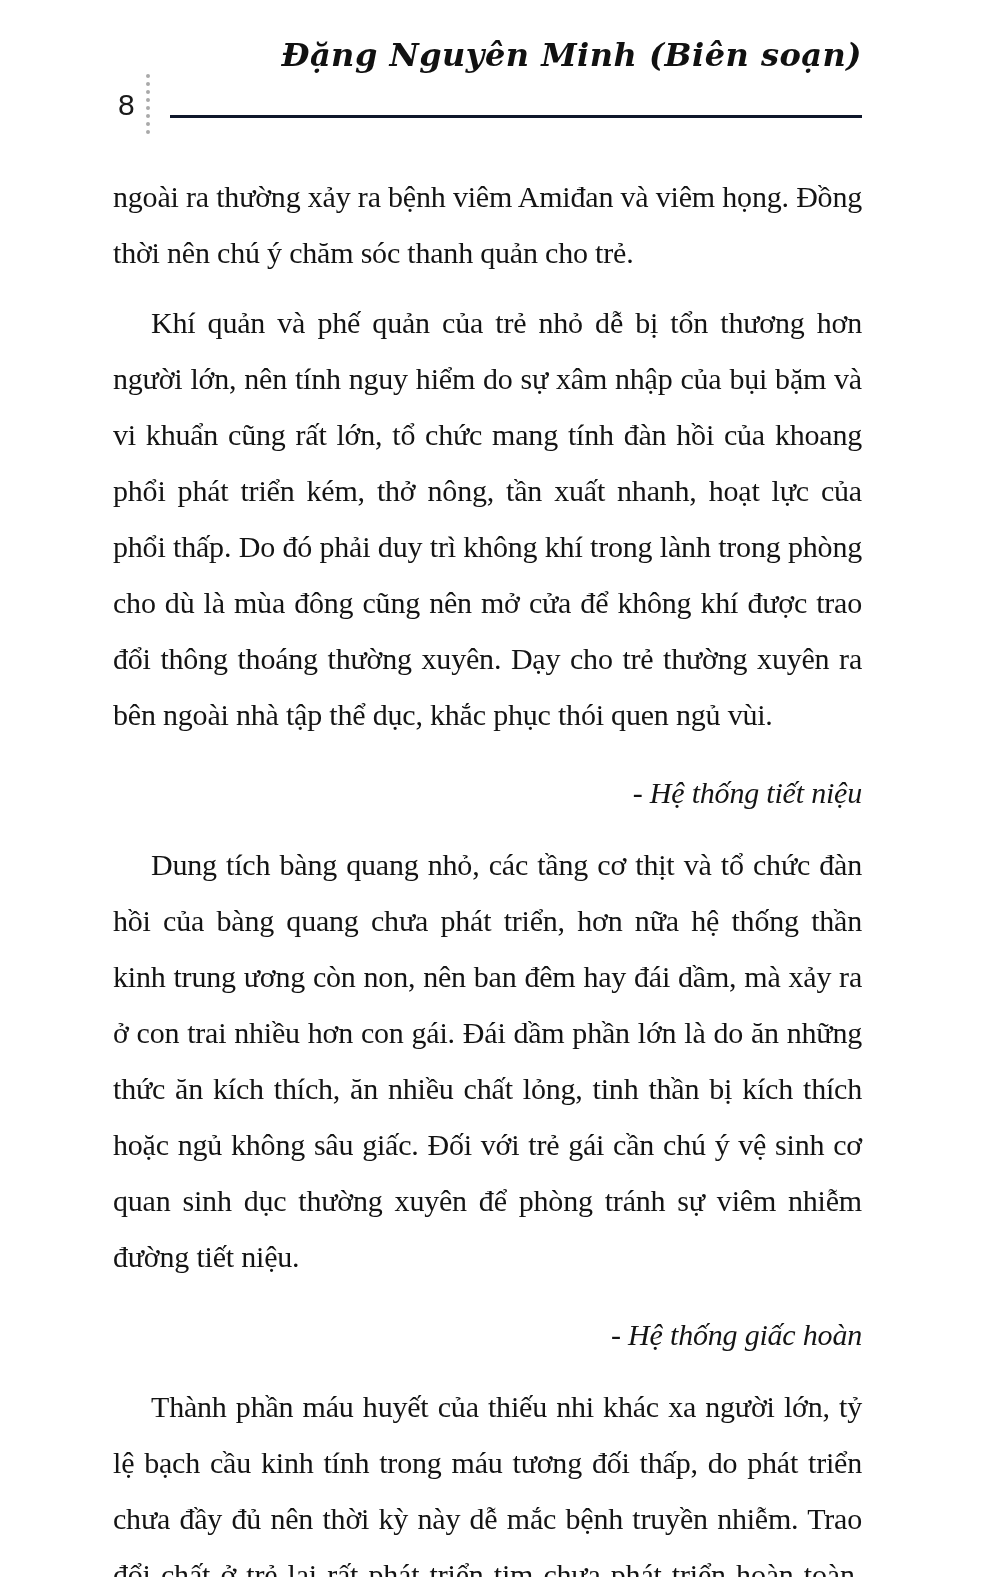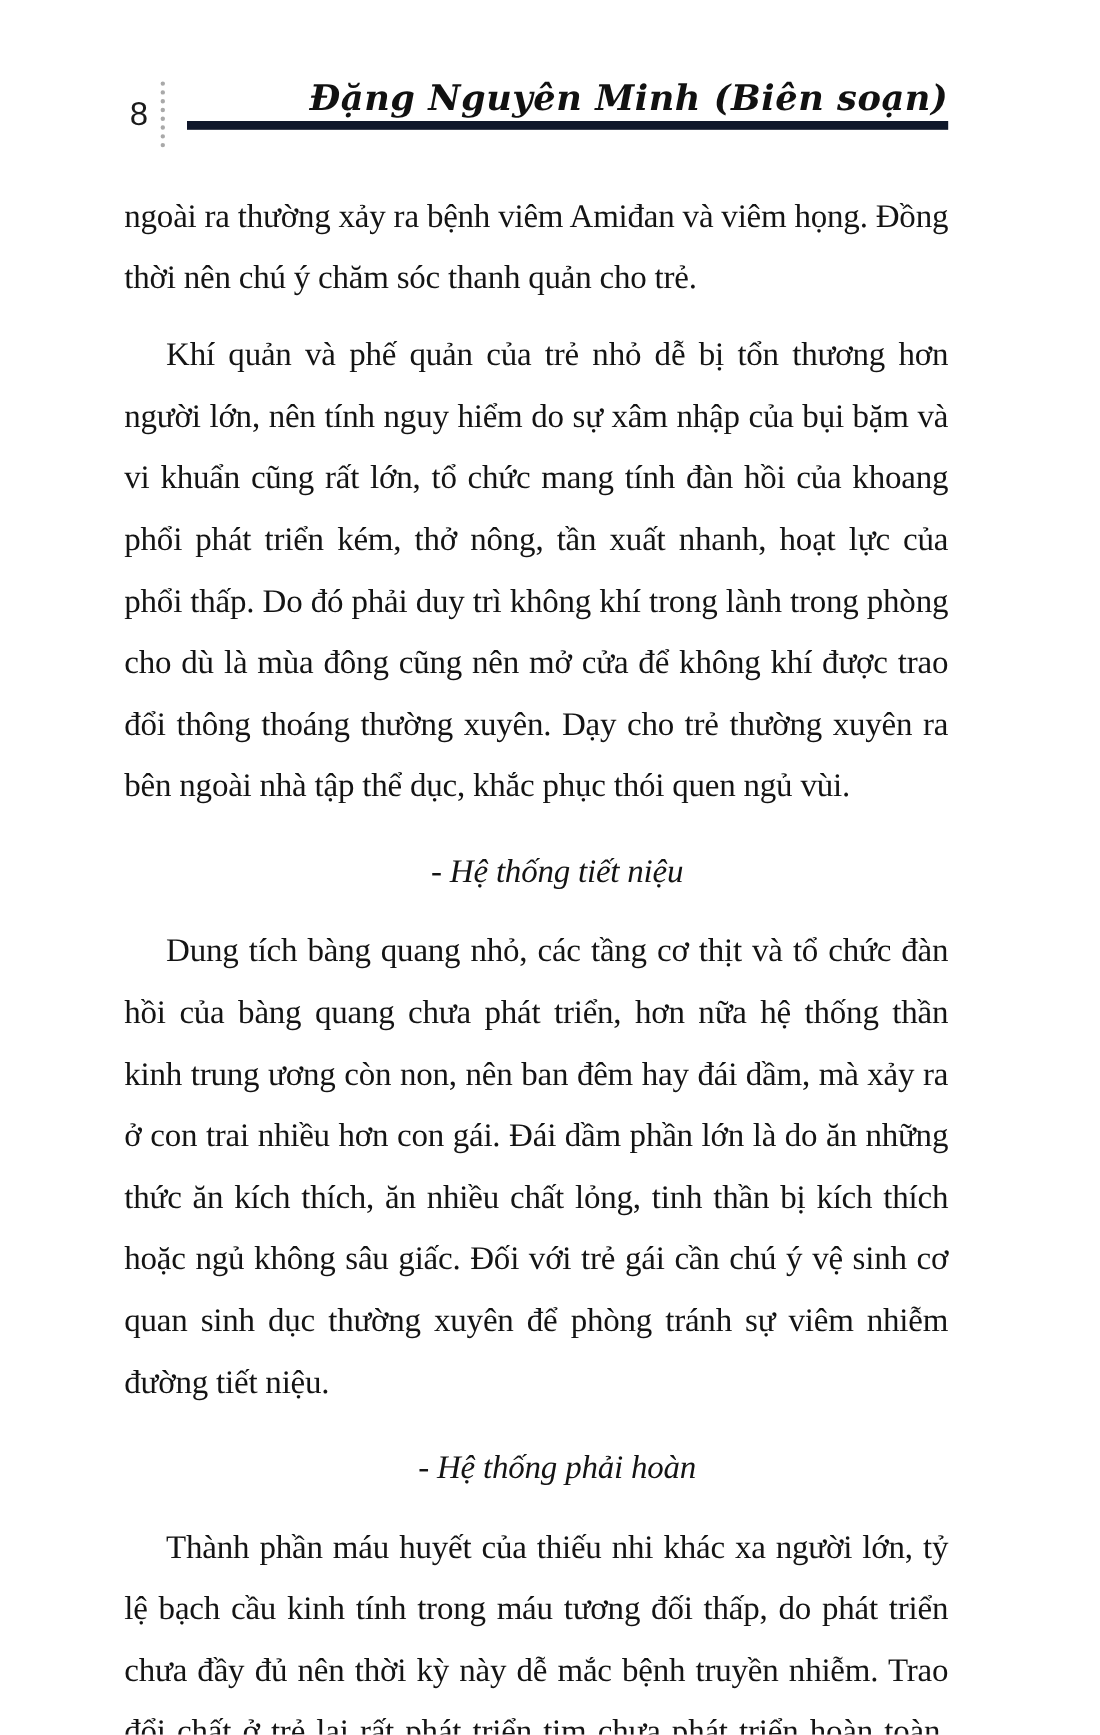--- a/index.html
+++ b/index.html
@@ -38,23 +38,23 @@
     height: 60px;
     width: 0;
     border-left: 4px dotted #a9a9a9;
   }
   .header-rule-wrap {
     position: absolute;
     left: 170px;
     right: 138px;
     top: 0;
     height: 118px;
-    border-bottom: 8px solid #0f172a;
+    border-bottom: 3px solid #0f172a;
     display: flex;
-    align-items: flex-end;
+    align-items: center;
     justify-content: flex-end;
     padding-bottom: 3px;
     box-sizing: border-box;
   }
   .running-head {
     font-family: "DejaVu Serif", "Liberation Serif", serif;
     font-style: italic;
     font-weight: 700;
     font-size: 32px;
     line-height: 1.1;
@@ -74,21 +74,21 @@
     color: #141414;
   }
   .para {
     margin: 0 0 14px 0;
   }
   .para.indent {
     text-indent: 38px;
   }
   .section-heading {
     font-style: italic;
-    text-align: center;
+    text-align: right;
     margin: 22px 0 16px 0;
     padding-left: 38px;
   }
 </style>
 </head>
 <body>
 
 <div class="page">
 
   <header class="page-header">
@@ -101,18 +101,18 @@
 
   <main class="page-body">
     <p class="para">ngoài ra thường xảy ra bệnh viêm Amiđan và viêm họng. Đồng thời nên chú ý chăm sóc thanh quản cho trẻ.</p>
 
     <p class="para indent">Khí quản và phế quản của trẻ nhỏ dễ bị tổn thương hơn người lớn, nên tính nguy hiểm do sự xâm nhập của bụi bặm và vi khuẩn cũng rất lớn, tổ chức mang tính đàn hồi của khoang phổi phát triển kém, thở nông, tần xuất nhanh, hoạt lực của phổi thấp. Do đó phải duy trì không khí trong lành trong phòng cho dù là mùa đông cũng nên mở cửa để không khí được trao đổi thông thoáng thường xuyên. Dạy cho trẻ thường xuyên ra bên ngoài nhà tập thể dục, khắc phục thói quen ngủ vùi.</p>
 
     <p class="section-heading">- Hệ thống tiết niệu</p>
 
     <p class="para indent">Dung tích bàng quang nhỏ, các tầng cơ thịt và tổ chức đàn hồi của bàng quang chưa phát triển, hơn nữa hệ thống thần kinh trung ương còn non, nên ban đêm hay đái dầm, mà xảy ra ở con trai nhiều hơn con gái. Đái dầm phần lớn là do ăn những thức ăn kích thích, ăn nhiều chất lỏng, tinh thần bị kích thích hoặc ngủ không sâu giấc. Đối với trẻ gái cần chú ý vệ sinh cơ quan sinh dục thường xuyên để phòng tránh sự viêm nhiễm đường tiết niệu.</p>
 
-    <p class="section-heading">- Hệ thống phải hoàn</p>
+    <p class="section-heading">- Hệ thống giấc hoàn</p>
 
     <p class="para indent">Thành phần máu huyết của thiếu nhi khác xa người lớn, tỷ lệ bạch cầu kinh tính trong máu tương đối thấp, do phát triển chưa đầy đủ nên thời kỳ này dễ mắc bệnh truyền nhiễm. Trao đổi chất ở trẻ lại rất phát triển tim chưa phát triển hoàn toàn, chỉ có tăng cường tần xuất hoạt động</p>
   </main>
 
 </div>
 
 </body></html>

